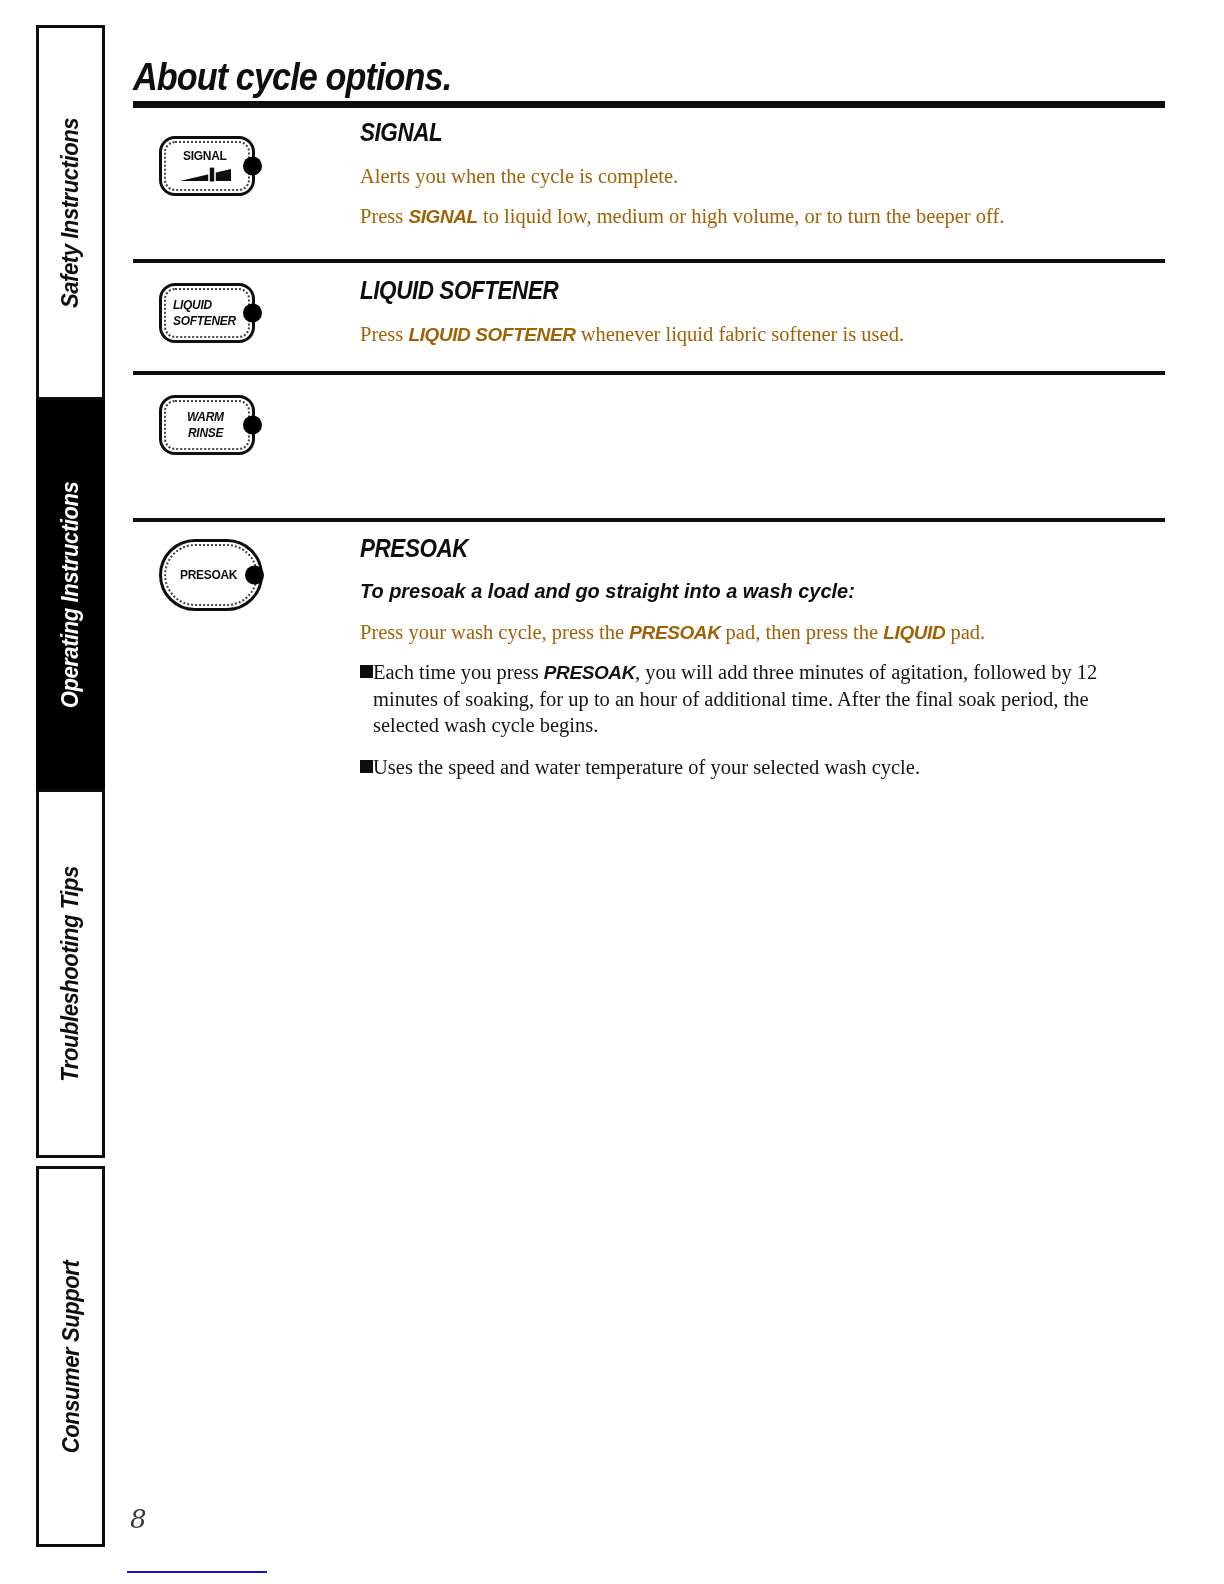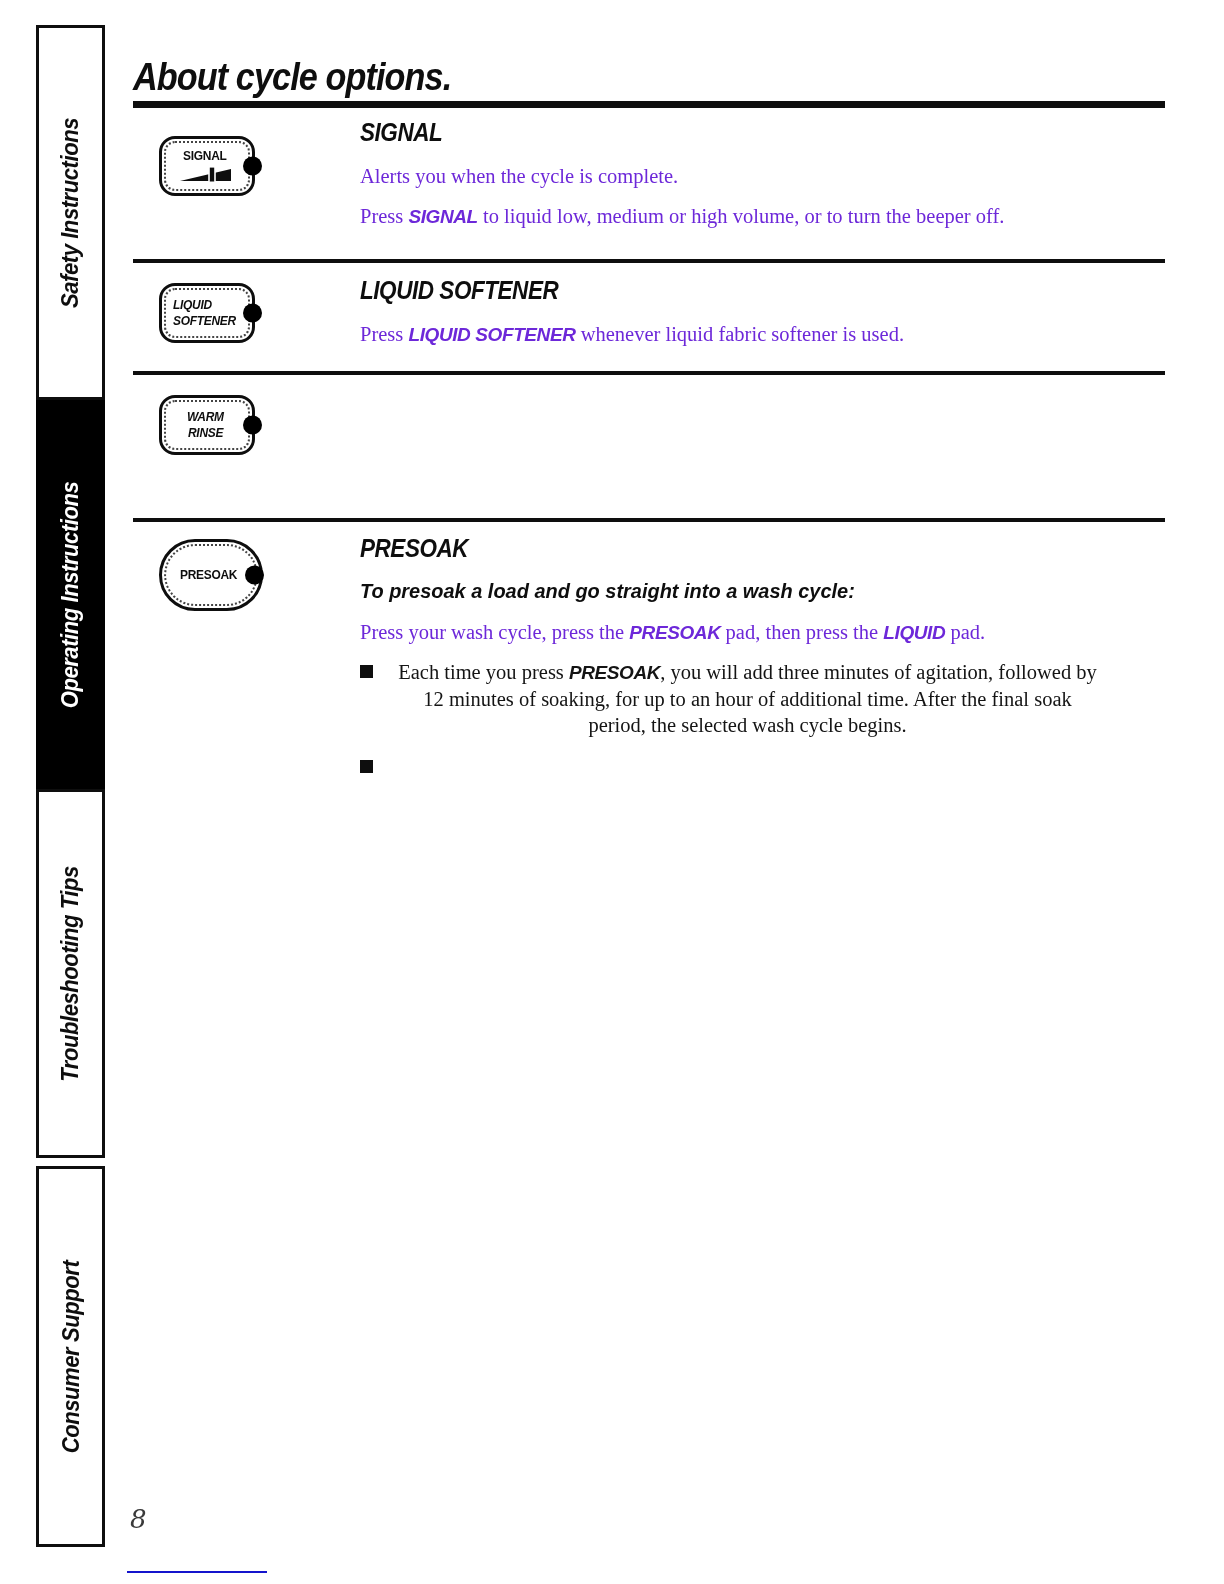--- a/index.html
+++ b/index.html
@@ -56,38 +56,38 @@
   .text-col{flex:1;}
 
   h2.opt-heading{
     margin:0 0 16px 0;font-size:25px;font-weight:bold;font-style:italic;
     letter-spacing:-.5px;white-space:nowrap;
     transform:scaleX(.9);transform-origin:left center;
   }
   p.serif{
     margin:0 0 14px 0;
     font-family:"Liberation Serif", serif;
-    font-size:20.5px;line-height:1.28;color:#6d28d9;
+    font-size:20.5px;line-height:1.28;color:#a16207;
   }
   .pad-ref{
     font-family:"Liberation Sans", sans-serif;
     font-weight:bold;font-style:italic;font-size:19px;letter-spacing:-.4px;
   }
   p.sans-note{
     margin:0 0 14px 0;font-style:italic;font-size:20px;line-height:1.28;
     transform:scaleX(.95);transform-origin:left center;white-space:nowrap;
   }
   p.sans-note b{letter-spacing:-.3px;}
   p.subhead{
     margin:0 0 16px 0;font-weight:bold;font-style:italic;font-size:21px;
     transform:scaleX(.95);transform-origin:left center;white-space:nowrap;
   }
   .bullet{
-    display:flex;gap:22px;margin:0 0 16px 0;width:740px;
-    font-family:"Liberation Serif", serif;font-size:20.5px;line-height:1.28;color:#141414;text-align:center;
+    display:flex;gap:0;margin:0 0 16px 0;width:740px;
+    font-family:"Liberation Serif", serif;font-size:20.5px;line-height:1.28;color:#141414;
   }
   .bullet .sq{flex:none;width:13px;height:13px;background:#0e0e0e;margin-top:6px;}
 
   
   .pad{
     position:relative;width:96px;height:60px;box-sizing:border-box;
     border:3px solid #0e0e0e;border-radius:16px;background:#fff;
   }
   .pad-inner{
     position:absolute;inset:2px;border:2px dotted #444;border-radius:11px;
@@ -208,20 +208,21 @@
         <h2 class="opt-heading">PRESOAK</h2>
         <p class="subhead">To presoak a load and go straight into a wash cycle:</p>
         <p class="serif"><span>Press your wash cycle, press the </span><span class="pad-ref">PRESOAK</span><span> pad, then press the </span><span class="pad-ref">LIQUID</span><span> pad.</span></p>
 
         <div class="bullet">
           <span class="sq"></span>
           <span><span>Each time you press </span><span class="pad-ref">PRESOAK</span><span>, you will add three minutes of agitation, followed by 12 minutes of soaking, for up to an hour of additional time. After the final soak period, the selected wash cycle begins.</span></span>
         </div>
         <div class="bullet">
           <span class="sq"></span>
+          <span><span>Uses the speed and water temperature of your selected wash cycle.</span></span>
         </div>
       </div>
     </section>
   </main>
 
   <div class="page-number">8</div>
   <div class="footer-link"></div>
 </div>
 
 </body></html>

